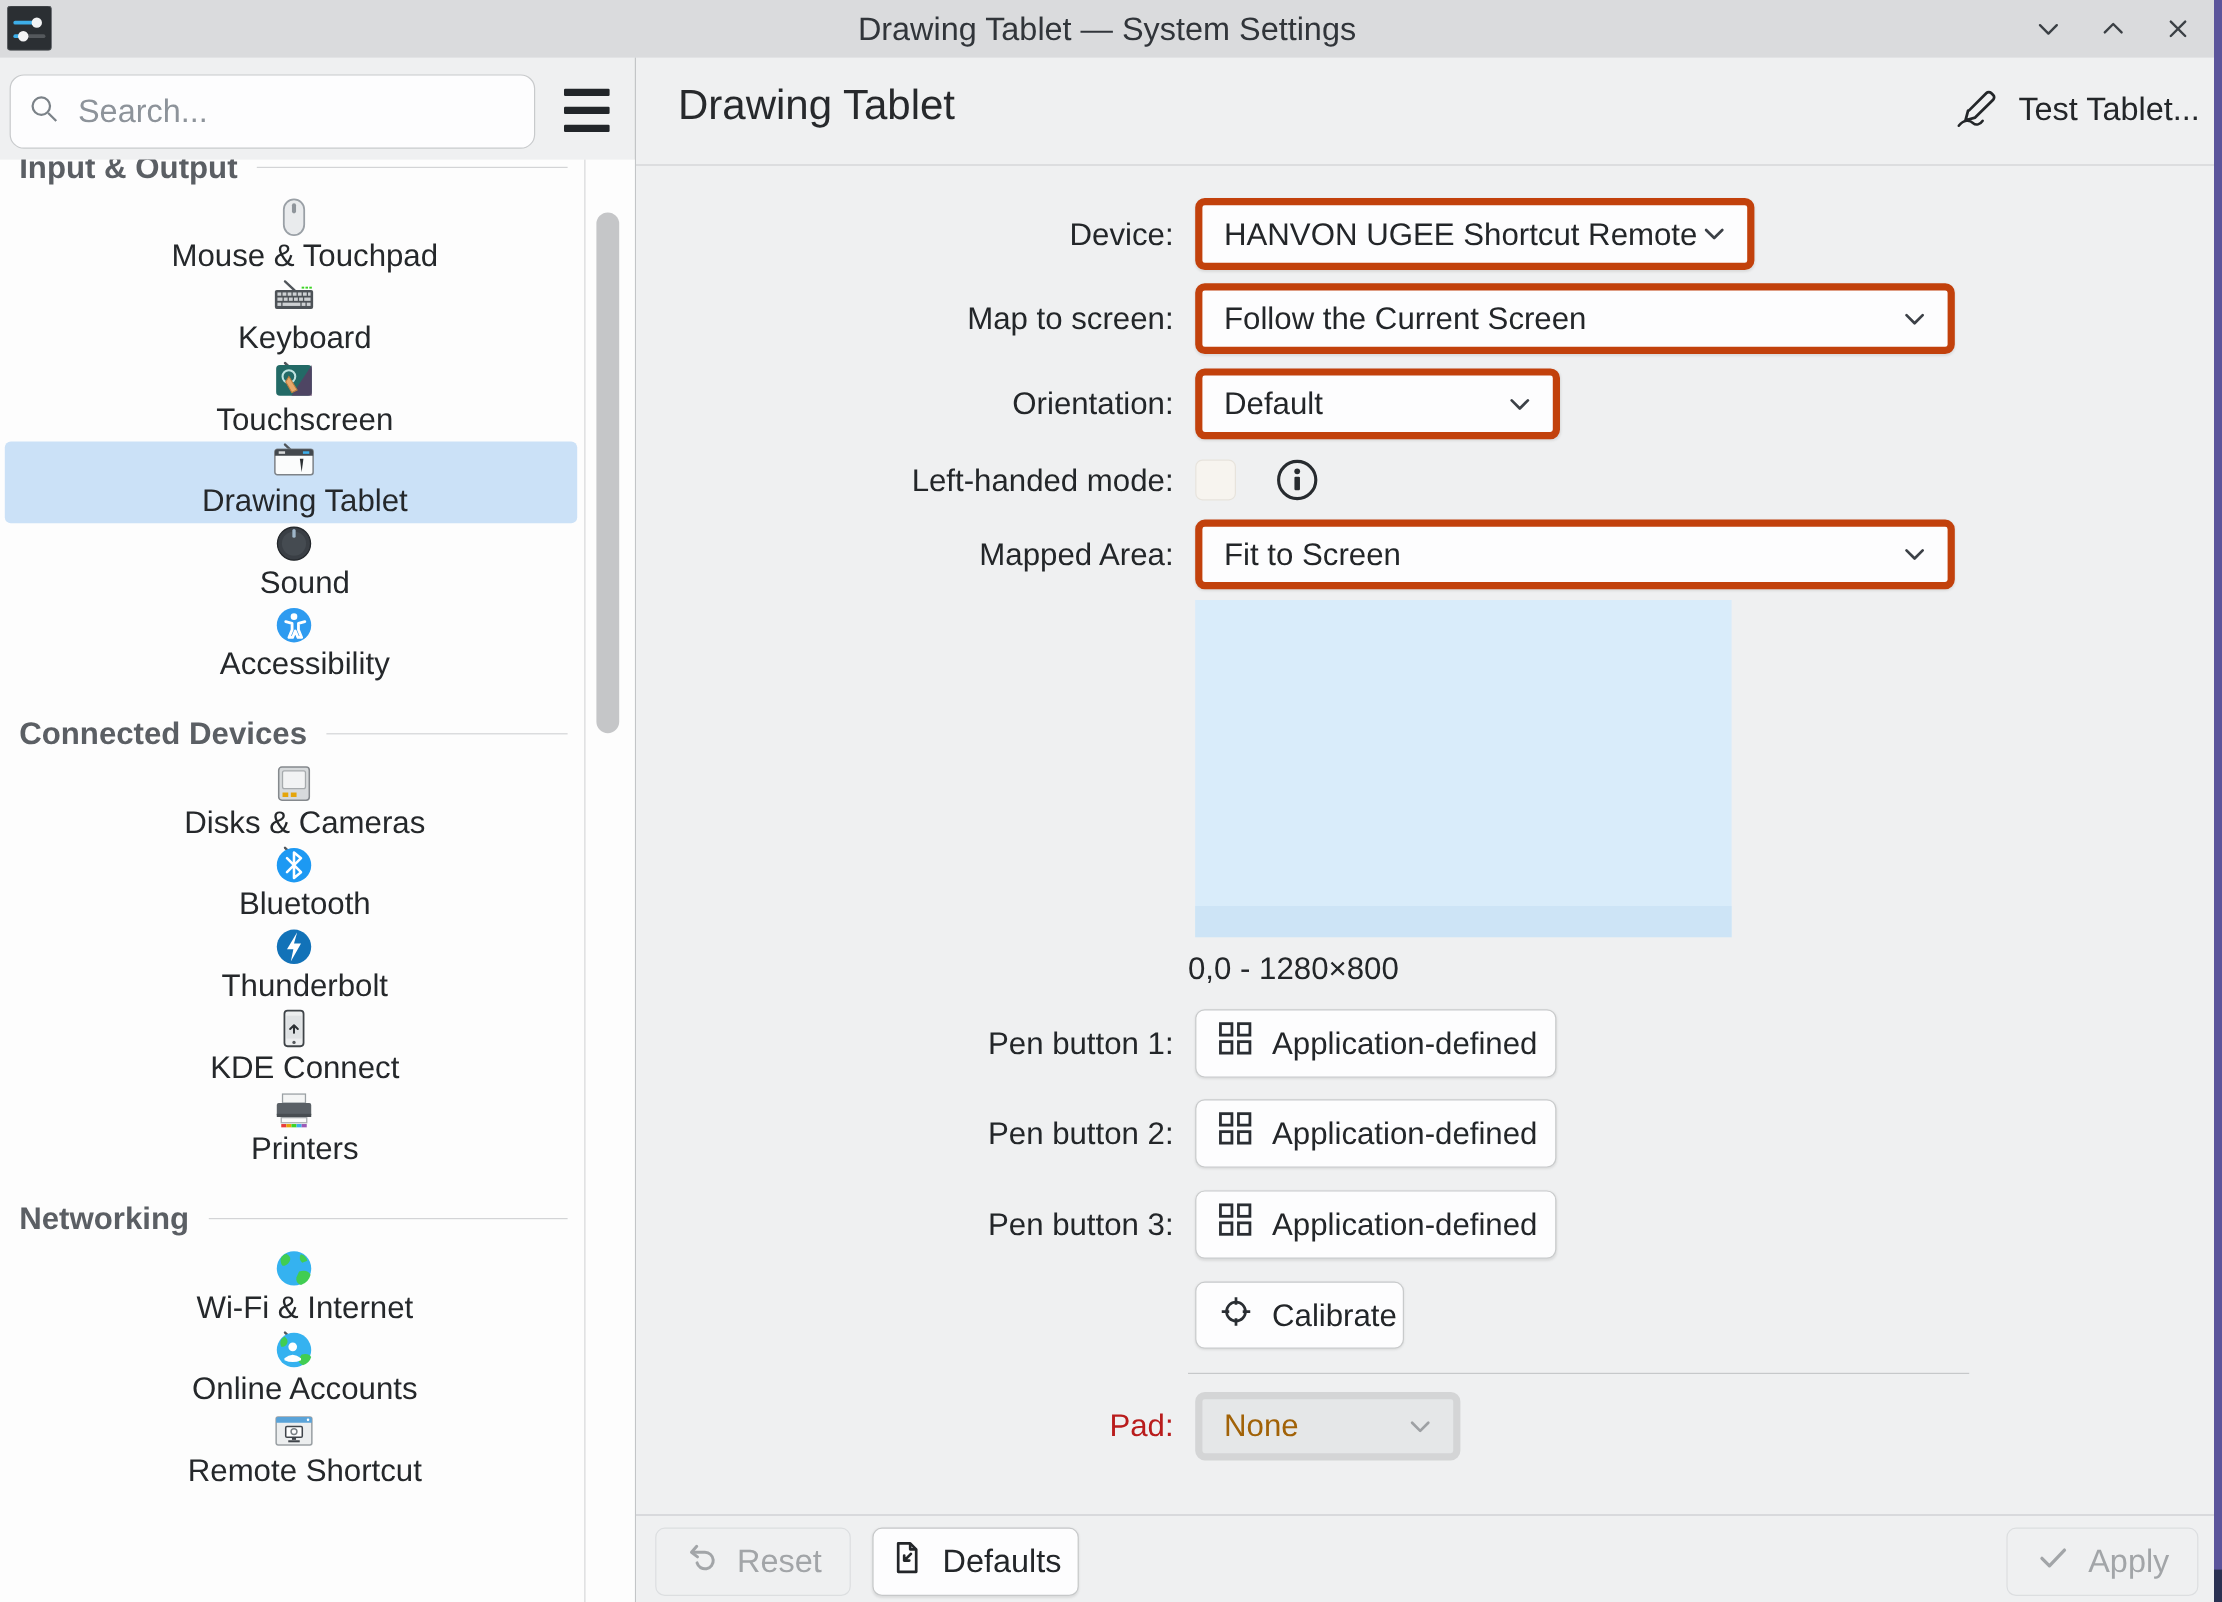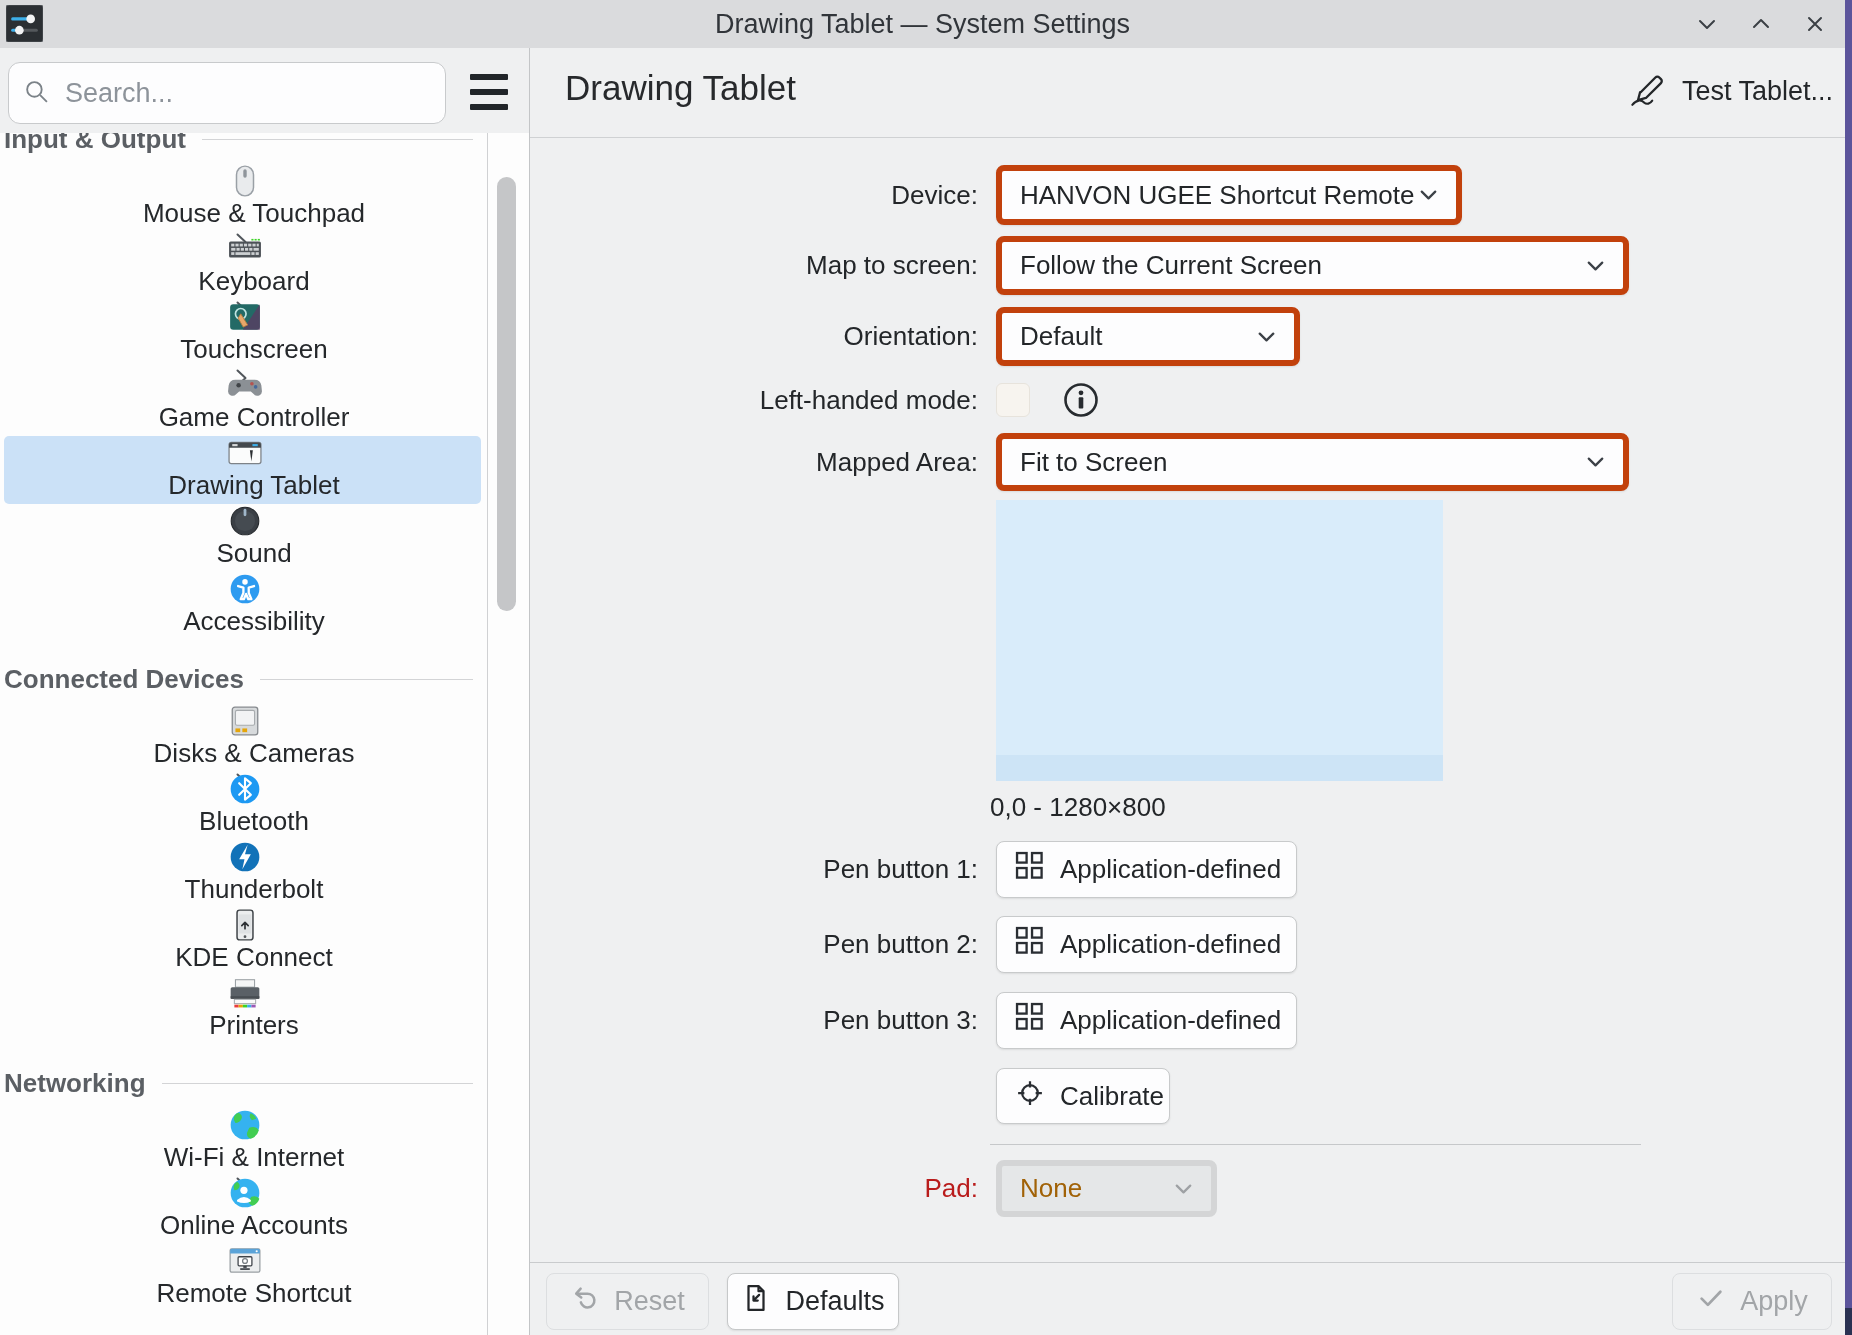--- a/index.html
+++ b/index.html
@@ -36,21 +36,21 @@
   .page-title{position:absolute;left:565px;top:68px;margin:0;font-size:35px;font-weight:500;color:#27292c;}
   .test-tablet{position:absolute;left:1626px;top:66px;height:50px;display:flex;align-items:center;gap:14px;
        background:none;border:none;font-family:inherit;font-size:27px;color:#232629;cursor:pointer;padding:0;}
   .test-tablet svg{width:42px;height:42px;}
 
   
   .sidebar{position:absolute;left:0;top:133px;width:488px;height:1202px;background:#fdfdfd;
        border-right:1px solid #d0d1d3;overflow:hidden;box-sizing:border-box;}
   .sidebar-scroll{position:absolute;left:488px;top:133px;width:41px;height:1202px;background:#fdfdfd;}
   .scroll-handle{position:absolute;left:9px;top:44px;width:19px;height:434px;background:#c5c6c8;border-radius:10px;}
-  .section-header{display:flex;align-items:center;height:50px;margin-top:14px;padding-left:4px;}
+  .section-header{display:flex;align-items:center;height:50px;margin-top:14px;padding-left:16px;}
   .section-header.clipped{margin-top:-19px;}
   .section-label{font-size:26px;font-weight:700;color:#5b5f64;white-space:nowrap;}
   .section-line{flex:1;height:1px;background:#d3d4d6;margin:0 14px 0 16px;}
   .sidebar-item{display:flex;align-items:center;height:68px;padding:0 10px 0 14px;border-radius:5px;
        margin:0 6px 0 4px;cursor:pointer;flex-direction:column;}
   .sidebar-item.selected{background:#cbe1f7;}
   .item-icon{width:34px;height:34px;flex:0 0 auto;}
   .item-icon svg{width:34px;height:34px;display:block;}
   .item-label{margin-left:19px;font-size:26px;flex:1;color:#25282b;white-space:nowrap;}
   .item-chevron{width:26px;height:26px;margin-right:8px;flex:0 0 auto;}
@@ -228,31 +228,20 @@
               <circle cx="12" cy="13" r="5" fill="none" stroke="#bfe3e0" stroke-width="1.6"></circle>
               <path d="M12 13 l6.5 10.5 -4.2 2 -4.8-8.5 z" fill="#e8a86a" stroke="#b97c3f" stroke-width="0.8"></path>
             </svg>
           </span>
           <span class="item-label">Touchscreen</span>
           <span class="item-chevron">
             <svg viewBox="0 0 26 26">
               <path d="M9.5 5.5 l8 7.5 -8 7.5" stroke="#51565b" stroke-width="2" fill="none" stroke-linecap="round" stroke-linejoin="round"></path>
             </svg>
           </span>
-        </div>
-        <div class="sidebar-item">
-          <span class="item-icon">
-            <svg viewBox="0 0 32 32">
-              <path d="M7 11 h18 a6.5 6.5 0 0 1 6.4 5.4 l0.5 5a4.3 4.3 0 0 1-7.5 3.3 L21.5 22 h-11 l-2.9 2.7 a4.3 4.3 0 0 1-7.5-3.3 l0.5-5A6.5 6.5 0 0 1 7 11z" fill="#8b9095"></path>
-              <circle cx="10" cy="16.3" r="2.1" fill="#3f4347"></circle>
-              <circle cx="22.5" cy="14.8" r="1.7" fill="#b5534f"></circle>
-              <circle cx="26" cy="17.8" r="1.7" fill="#46699b"></circle>
-            </svg>
-          </span>
-          <span class="item-label">Game Controller</span>
         </div>
         <div class="sidebar-item selected">
           <span class="item-icon">
             <svg viewBox="0 0 32 32">
               <rect x="1" y="6" width="30" height="20" rx="2" fill="#fbfcfc" stroke="#7e8388" stroke-width="1.2"></rect>
               <path d="M1 8 a2 2 0 0 1 2-2 h26 a2 2 0 0 1 2 2 v3 H1z" fill="#43484d"></path>
               <rect x="4" y="7.6" width="5" height="2" fill="#d7d9da"></rect>
               <rect x="23" y="7.6" width="5" height="2" fill="#3daee9"></rect>
               <path d="M20.6 13.5 h2.8 l-1.4 10.5z" fill="#2c3033"></path>
             </svg>

